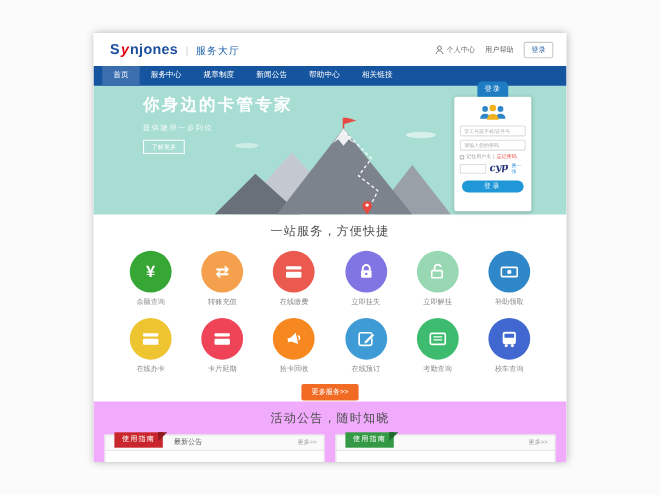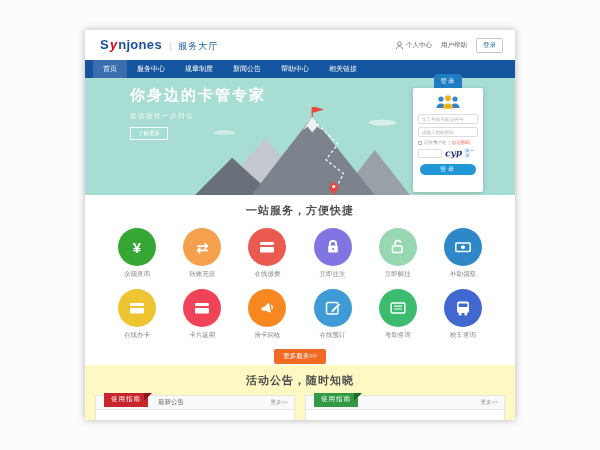--- a/index.html
+++ b/index.html
@@ -40,30 +40,30 @@
   .lp-check { width:4px; height:4px; border:1px solid #bbb; display:inline-block; cursor:pointer; }
   .lp-forgot { color:#e8483f; cursor:pointer; }
   .lp-captcha-row { display:flex; align-items:center; margin-top:3px; gap:3px; }
   .lp-captcha-input { width:24px; height:9px; border:1px solid #ddd; border-radius:1px; font-size:4.5px; padding:0 2px; }
   .lp-captcha { font-family:"DejaVu Serif","Liberation Serif",serif; font-style:italic; font-weight:bold; font-size:9px; color:#27357e; transform:rotate(-4deg); cursor:pointer; }
   .lp-refresh { font-size:4.5px; color:#2e8bda; cursor:pointer; }
   .lp-btn { margin:6px auto 0 auto; width:56px; height:11px; background:#2098d8; border:none; border-radius:6px; color:#fff; font-size:6px; display:block; cursor:pointer; letter-spacing:2px; }
 
   
   .services { height:170px; background:#fff; text-align:center; }
-  .sec-title { font-size:11px; font-weight:bold; color:#4d4d4d; padding-top:8px; letter-spacing:1px; }
+  .sec-title { font-size:11px; font-weight:normal; color:#4d4d4d; padding-top:8px; letter-spacing:1px; }
   .svc-row { display:flex; justify-content:space-between; padding:0 25px; margin-top:10px; }
   .svc { width:54px; cursor:pointer; }
   .circle { width:38px; height:38px; border-radius:50%; background:currentColor; margin:0 auto; display:flex; align-items:center; justify-content:center; }
   .circle .g { color:#fff; font-size:15px; font-weight:bold; line-height:1; }
   .svc-label { font-size:6.5px; color:#888; margin-top:4px; }
   .more-btn { display:inline-block; margin-top:9px; background:#f26b25; color:#fff; font-size:6.5px; padding:3px 9px; border-radius:2px; cursor:pointer; }
 
   
-  .announce { height:55px; background:#fef9c3; text-align:center; }
+  .announce { height:55px; background:#f0abfc; text-align:center; }
   .panels { display:flex; gap:10px; padding:0 10px; margin-top:7px; }
   .panel { flex:1; text-align:left; }
   .panel-hd { position:relative; height:15px; background:#fafafa; border:1px solid #e6e6e6; display:flex; align-items:center; }
   .ribbon { position:relative; margin-left:8px; top:-3px; height:14px; padding:0 7px; color:#fff; font-size:6.5px; display:flex; align-items:center; letter-spacing:1px; cursor:pointer; }
   .ribbon.red { background:#c9252c; }
   .ribbon.green { background:#339944; }
   .ribbon:after { content:""; position:absolute; right:-4px; top:0; border:4px solid transparent; }
   .ribbon.red:after { border-left-color:#8e1a1f; border-top-color:#8e1a1f; }
   .ribbon.green:after { border-left-color:#1f6b2d; border-top-color:#1f6b2d; }
   .panel-tab { font-size:6.5px; color:#666; margin-left:10px; cursor:pointer; }

